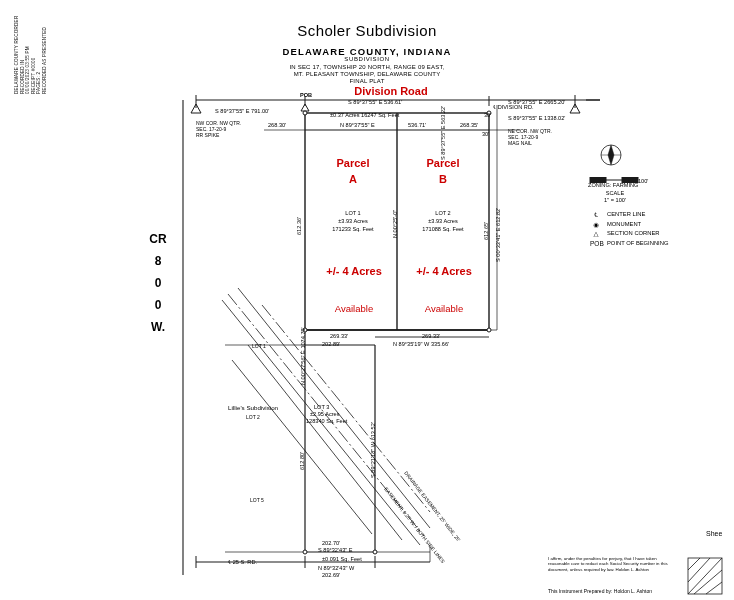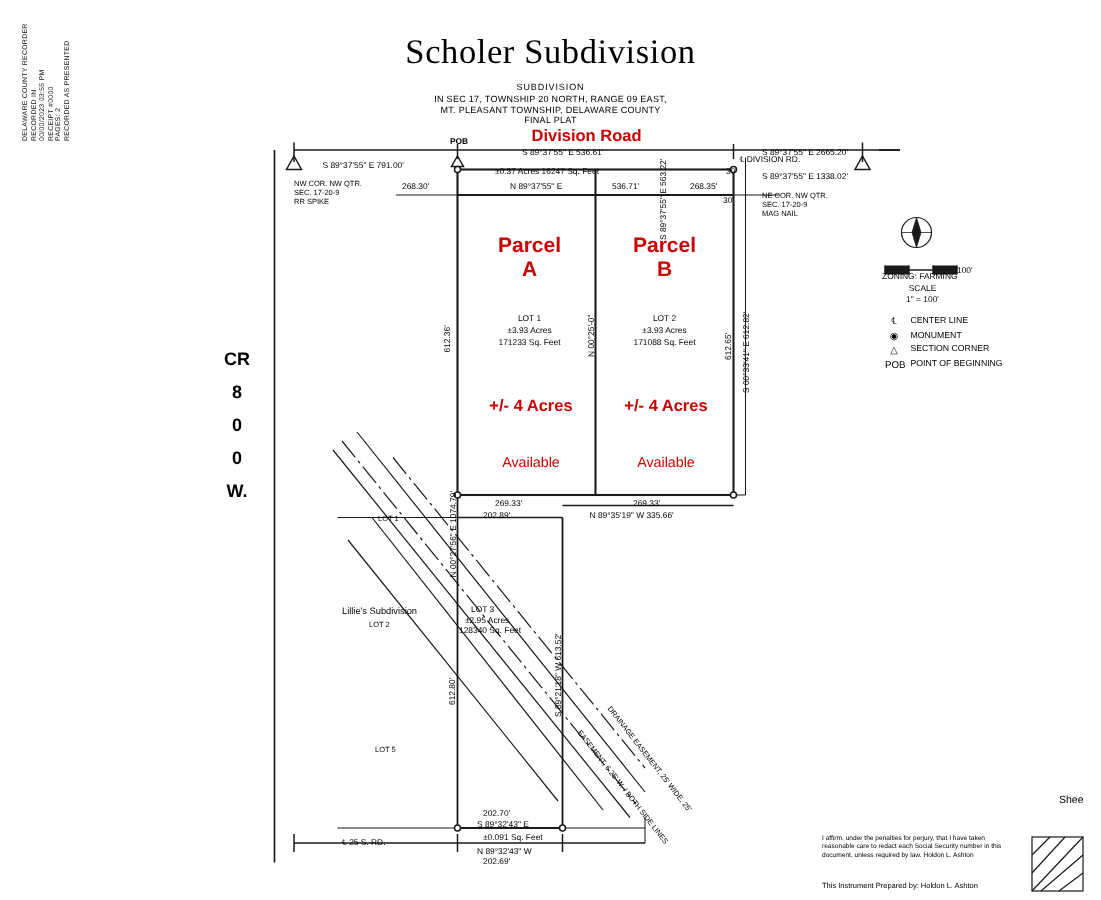--- a/index.html
+++ b/index.html
@@ -12,22 +12,22 @@
     overflow:hidden;
   }
   .plat{position:absolute;left:0;top:0;width:734px;height:600px;}
   svg.base{position:absolute;left:0;top:0;width:734px;height:600px;}
 
   .abs{position:absolute;}
 
   
   .title{
     left:0;right:0;top:22px;text-align:center;
-    font-family:Liberation Serif, serif;
-    font-size:23px;letter-spacing:.4px;
+    font-family:Liberation Sans, sans-serif;
+    font-size:15px;letter-spacing:.4px;
   }
   .sub1{left:0;right:0;top:46px;text-align:center;font-size:9.5px;letter-spacing:1.2px;font-weight:bold;}
   .sub2{left:0;right:0;top:56px;text-align:center;font-size:6px;letter-spacing:.6px;}
   .sub3{left:0;right:0;top:64px;text-align:center;font-size:6px;letter-spacing:.2px;}
   .sub4{left:0;right:0;top:71px;text-align:center;font-size:6px;letter-spacing:.2px;}
   .sub5{left:0;right:0;top:78px;text-align:center;font-size:6px;letter-spacing:.2px;}
 
   .roadname{
     left:0;right:0;top:85px;text-align:center;
     color:#cc0000;font-weight:bold;font-size:11px;margin-left:48px;
@@ -47,21 +47,21 @@
   }
 
   
   .cr800{
     left:145px;top:228px;width:26px;text-align:center;
     font-size:12px;font-weight:bold;line-height:22px;
   }
 
   
   .parcel-name{
-    color:#cc0000;font-weight:bold;font-size:14px;text-align:center;line-height:16px;
+    color:#cc0000;font-weight:bold;font-size:11px;text-align:center;line-height:16px;
   }
   .acres-red{color:#cc0000;font-weight:bold;font-size:11px;}
   .avail{color:#cc0000;font-weight:normal;font-size:9.5px;}
 
   .tiny{font-size:5px;line-height:6.2px;}
   .tiny6{font-size:5.6px;line-height:7px;}
   .tiny7{font-size:6.2px;line-height:7.6px;}
 
   .ctr{text-align:center;}
 
@@ -162,20 +162,21 @@
       <circle cx="489" cy="330" r="2" fill="#fff"></circle>
       <circle cx="305" cy="552" r="2" fill="#fff"></circle>
       <circle cx="375" cy="552" r="2" fill="#fff"></circle>
 
       <rect x="688" y="558" width="34" height="36" stroke-width="0.8"></rect>
       <path d="M688,594 L722,558 M688,582 L710,558 M694,594 L722,570 M688,570 L700,558 M706,594 L722,582" stroke-width="0.8"></path>
     </g>
   </svg>
 
   <div class="abs title">Scholer Subdivision</div>
+  <div class="abs sub1">DELAWARE COUNTY, INDIANA</div>
   <div class="abs sub2">SUBDIVISION</div>
   <div class="abs sub3">IN SEC 17, TOWNSHIP 20 NORTH, RANGE 09 EAST,</div>
   <div class="abs sub4">MT. PLEASANT TOWNSHIP, DELAWARE COUNTY</div>
   <div class="abs sub5">FINAL PLAT</div>
 
   <div class="abs roadname">Division Road</div>
 
   <div class="abs stamp">
     <div class="txt" style="white-space:pre-line;">DELAWARE COUNTY RECORDER
 RECORDED IN

